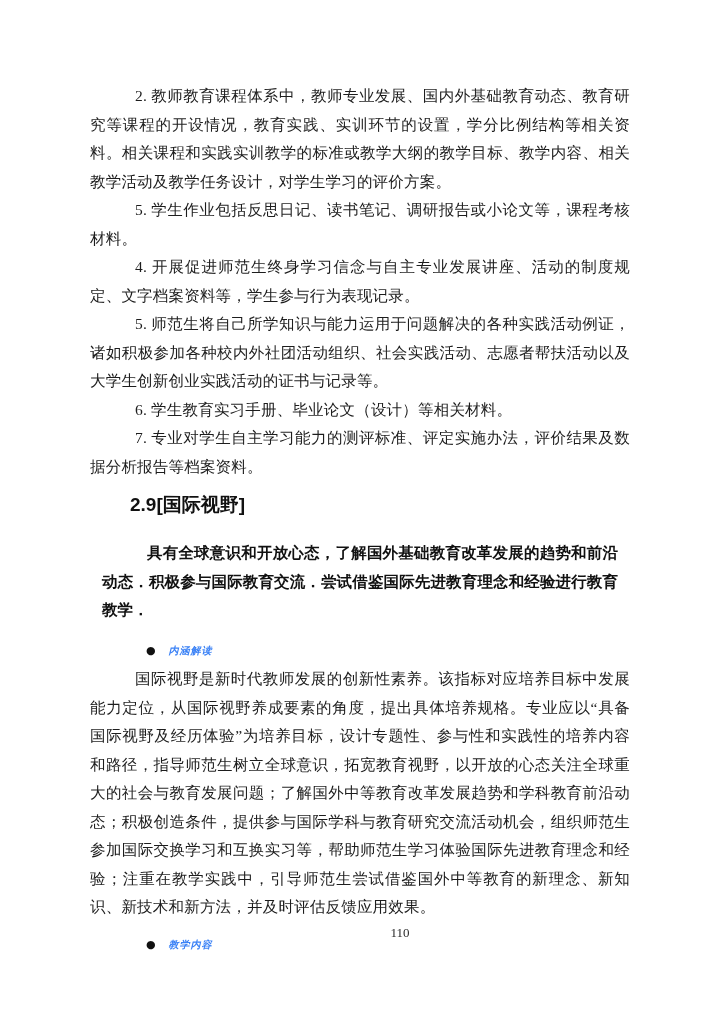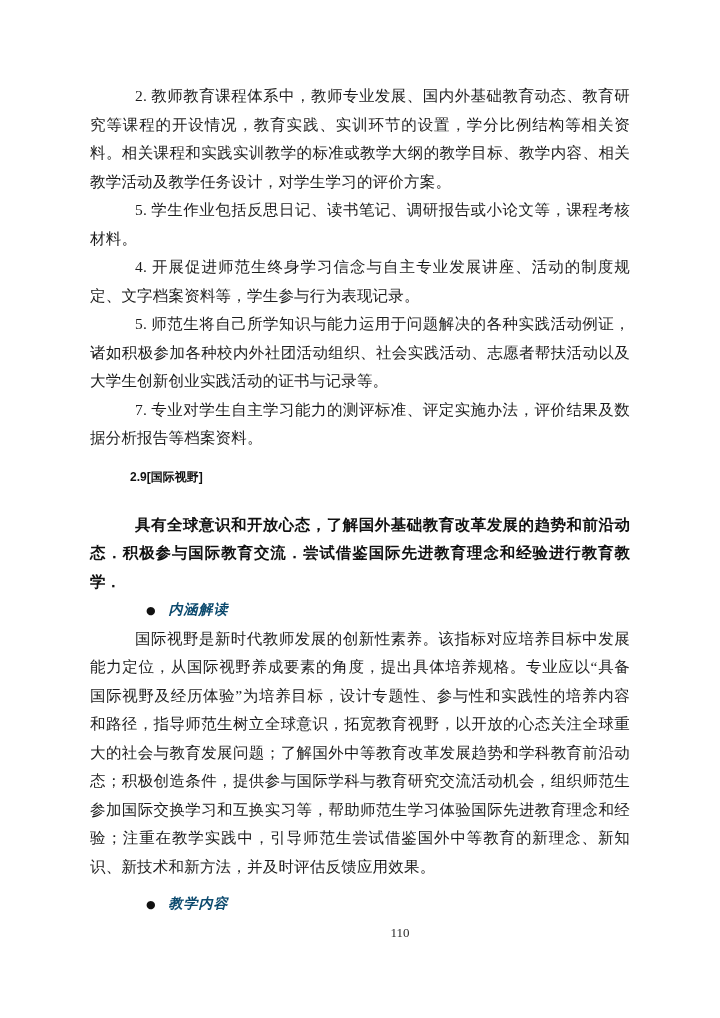--- a/index.html
+++ b/index.html
@@ -30,29 +30,29 @@
     margin: 0;
     font-size: 15.5px;
     line-height: 28.5px;
     text-align: justify;
     text-justify: inter-character;
     text-indent: 45px;
     letter-spacing: 0.2px;
   }
   .section-heading {
     margin: 9px 0 19px 0;
-    font-size: 12px;
+    font-size: 19px;
     line-height: 30px;
     font-weight: bold;
     font-family: "Liberation Sans", "DejaVu Sans", sans-serif;
     text-indent: 40px;
     color: #111111;
   }
   .section-intro {
-    margin: 0;
+    margin: 12px;
     font-size: 15.5px;
     line-height: 28.5px;
     font-weight: bold;
     font-family: "Liberation Sans", "DejaVu Sans", sans-serif;
     text-align: justify;
     text-justify: inter-character;
     text-indent: 45px;
     color: #111111;
   }
   .bullet-row {
@@ -67,23 +67,23 @@
   .bullet {
     font-size: 11px;
     line-height: 1;
     color: #111111;
     margin-right: 13px;
     font-family: "DejaVu Sans", sans-serif;
   }
   .bullet-label {
     font-weight: bold;
     font-style: italic;
-    font-size: 14px;
+    font-size: 10px;
     font-family: "Liberation Sans", "DejaVu Sans", sans-serif;
-    color: #0c4a6e;
+    color: #3b82f6;
     letter-spacing: 1px;
   }
   .page-number {
     position: absolute;
     left: 0;
     top: 924px;
     width: 100%;
     text-align: center;
     font-size: 13px;
     line-height: 18px;
@@ -95,20 +95,21 @@
 </head>
 <body>
 
 <div class="page">
   <main class="content">
 
     <p class="body-par">2. 教师教育课程体系中，教师专业发展、国内外基础教育动态、教育研究等课程的开设情况，教育实践、实训环节的设置，学分比例结构等相关资料。相关课程和实践实训教学的标准或教学大纲的教学目标、教学内容、相关教学活动及教学任务设计，对学生学习的评价方案。</p>
     <p class="body-par">5. 学生作业包括反思日记、读书笔记、调研报告或小论文等，课程考核材料。</p>
     <p class="body-par">4. 开展促进师范生终身学习信念与自主专业发展讲座、活动的制度规定、文字档案资料等，学生参与行为表现记录。</p>
     <p class="body-par">5. 师范生将自己所学知识与能力运用于问题解决的各种实践活动例证，诸如积极参加各种校内外社团活动组织、社会实践活动、志愿者帮扶活动以及大学生创新创业实践活动的证书与记录等。</p>
+    <p class="body-par">6. 学生教育实习手册、毕业论文（设计）等相关材料。</p>
     <p class="body-par">7. 专业对学生自主学习能力的测评标准、评定实施办法，评价结果及数据分析报告等档案资料。</p>
 
     <h2 class="section-heading">2.9[国际视野]</h2>
 
     <p class="section-intro">具有全球意识和开放心态，了解国外基础教育改革发展的趋势和前沿动态．积极参与国际教育交流．尝试借鉴国际先进教育理念和经验进行教育教学．</p>
 
     <div class="bullet-row">
       <span class="bullet">●</span>
       <span class="bullet-label">内涵解读</span>
     </div>

